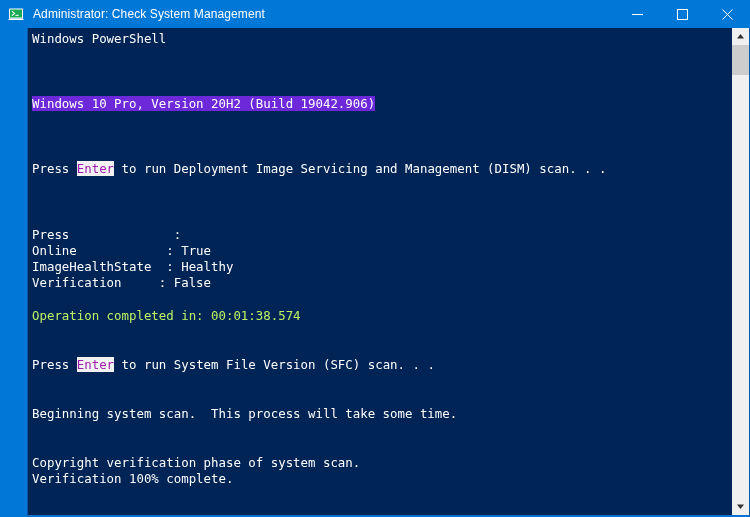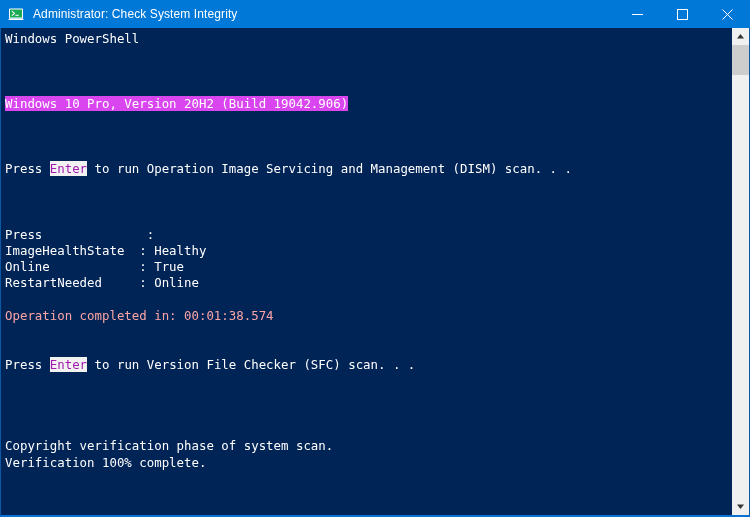--- a/index.html
+++ b/index.html
@@ -72,20 +72,21 @@
   
   .console-wrap {
     flex: 1 1 auto;
     display: flex;
     background: #012456;
     border-left: 1px solid #0a58a8;
     border-right: 1px solid #0a58a8;
     border-bottom: 2px solid #0a72d2;
     box-sizing: border-box;
     overflow: hidden;
+    margin-left: 27px;
   }
 
   .console {
     flex: 1 1 auto;
     background: #012456;
     padding: 3px 0 0 2px;
     box-sizing: border-box;
     overflow: hidden;
     position: relative;
   }
@@ -95,23 +96,23 @@
     font-size: 12.4px;
     line-height: 16.3px;
     height: 16.3px;
     color: #ffffff;
     white-space: pre;
     letter-spacing: 0px;
     padding-left: 2px;
   }
   .line.blank { color: transparent; }
   .c-white  { color: #ffffff; }
-  .c-cyan   { color: #fca5a5; }
+  .c-cyan   { color: #bef264; }
   .hl-red {
-    background: #d946ef;
+    background: #6d28d9;
     color: #ffffff;
   }
   .hl-inv {
     background: #f2f2f2;
     color: #a21caf;
   }
 
   
   .scrollbar {
     width: 17px;
@@ -157,21 +158,21 @@
   <div class="titlebar">
     <div class="title-icon">
       <svg width="16" height="16" viewBox="0 0 16 16">
         <rect x="1" y="2.5" width="14" height="10" rx="1" fill="#ffffff"></rect>
         <rect x="2" y="3.5" width="12" height="8" fill="#1aaa55"></rect>
         <path d="M4.2 5.4 L6.6 7.4 L4.2 9.4" stroke="#ffffff" stroke-width="1.1" fill="none" stroke-linecap="round" stroke-linejoin="round"></path>
         <rect x="7.4" y="8.8" width="3.4" height="1" fill="#ffffff"></rect>
         <rect x="0.5" y="12.6" width="15" height="1.4" rx="0.7" fill="#ffffff"></rect>
       </svg>
     </div>
-    <div class="title-text">Administrator: Check System Integrity</div>
+    <div class="title-text">Administrator: Check System Management</div>
 
     <div class="winbuttons">
       <div class="winbtn" title="Minimize">
         <svg width="11" height="11" viewBox="0 0 11 11">
             <rect x="0" y="5" width="11" height="1" fill="#ffffff"></rect>
           </svg>
       </div>
       <div class="winbtn" title="Maximize">
         <svg width="11" height="11" viewBox="0 0 11 11">
             <rect x="0.5" y="0.5" width="10" height="10" fill="none" stroke="#ffffff" stroke-width="1"></rect>
@@ -188,35 +189,36 @@
   <div class="console-wrap">
     <div class="console" id="console-output">
         <div class="line"><span class="c-white">Windows PowerShell</span></div>
         <div class="line blank">&nbsp;</div>
         <div class="line blank">&nbsp;</div>
         <div class="line blank">&nbsp;</div>
         <div class="line"><span class="hl-red">Windows 10 Pro, Version 20H2 (Build 19042.906)</span></div>
         <div class="line blank">&nbsp;</div>
         <div class="line blank">&nbsp;</div>
         <div class="line blank">&nbsp;</div>
-        <div class="line"><span class="c-white">Press </span><span class="hl-inv">Enter</span><span class="c-white"> to run Operation Image Servicing and Management (DISM) scan. . .</span></div>
+        <div class="line"><span class="c-white">Press </span><span class="hl-inv">Enter</span><span class="c-white"> to run Deployment Image Servicing and Management (DISM) scan. . .</span></div>
         <div class="line blank">&nbsp;</div>
         <div class="line blank">&nbsp;</div>
         <div class="line blank">&nbsp;</div>
         <div class="line"><span class="c-white">Press              :</span></div>
+        <div class="line"><span class="c-white">Online            : True</span></div>
         <div class="line"><span class="c-white">ImageHealthState  : Healthy</span></div>
-        <div class="line"><span class="c-white">Online            : True</span></div>
-        <div class="line"><span class="c-white">RestartNeeded     : Online</span></div>
+        <div class="line"><span class="c-white">Verification     : False</span></div>
         <div class="line blank">&nbsp;</div>
         <div class="line"><span class="c-cyan">Operation completed in: 00:01:38.574</span></div>
         <div class="line blank">&nbsp;</div>
         <div class="line blank">&nbsp;</div>
-        <div class="line"><span class="c-white">Press </span><span class="hl-inv">Enter</span><span class="c-white"> to run Version File Checker (SFC) scan. . .</span></div>
-        <div class="line blank">&nbsp;</div>
-        <div class="line blank">&nbsp;</div>
+        <div class="line"><span class="c-white">Press </span><span class="hl-inv">Enter</span><span class="c-white"> to run System File Version (SFC) scan. . .</span></div>
+        <div class="line blank">&nbsp;</div>
+        <div class="line blank">&nbsp;</div>
+        <div class="line"><span class="c-white">Beginning system scan.  This process will take some time.</span></div>
         <div class="line blank">&nbsp;</div>
         <div class="line blank">&nbsp;</div>
         <div class="line"><span class="c-white">Copyright verification phase of system scan.</span></div>
         <div class="line"><span class="c-white">Verification 100% complete.</span></div>
       </div>
 
     <div class="scrollbar">
       <div class="sb-arrow">
         <svg width="9" height="7" viewBox="0 0 9 7">
             <path d="M4.5 1 L8 5.5 L1 5.5 Z" fill="#333333"></path>

